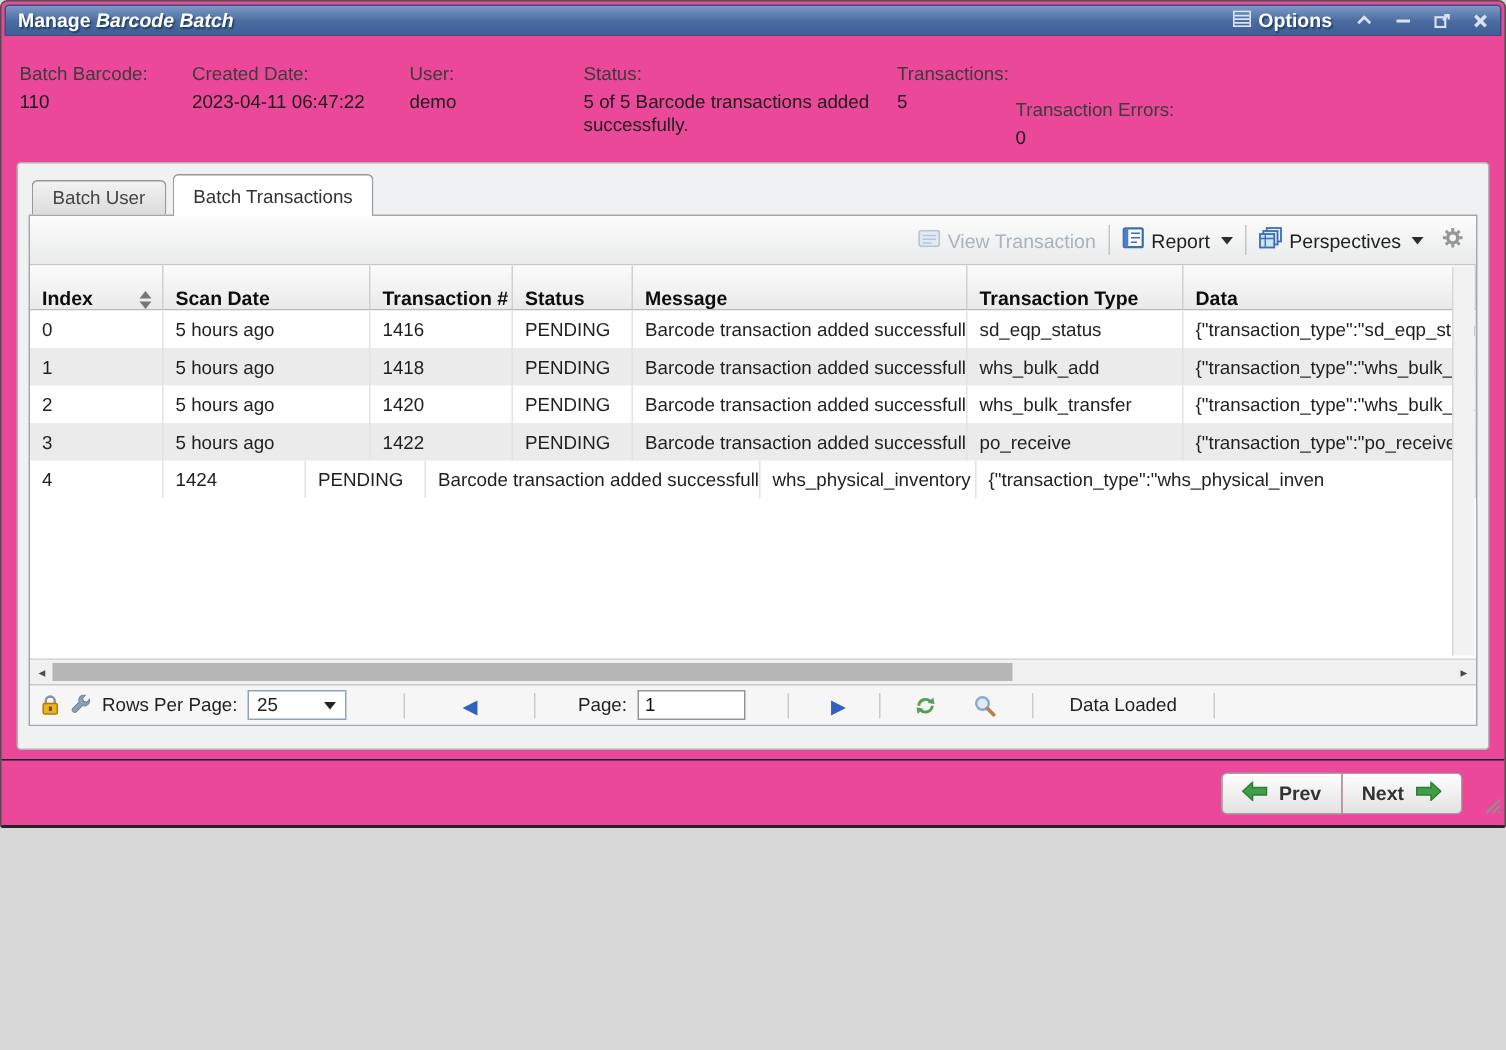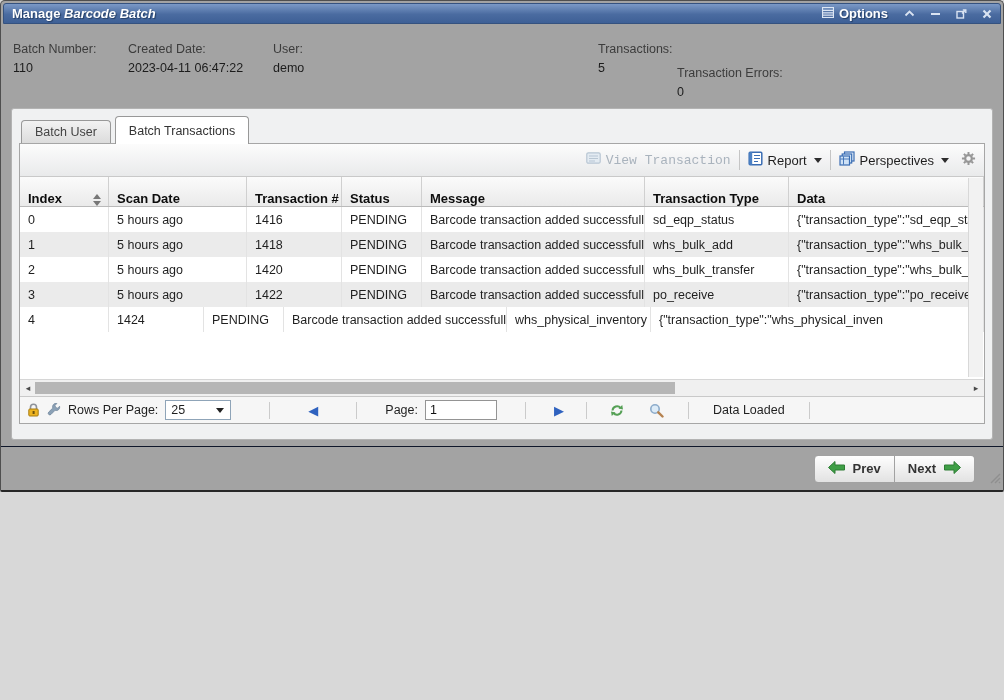--- a/index.html
+++ b/index.html
@@ -1,19 +1,19 @@
 <!DOCTYPE html>
 <html><head>
 <meta charset="utf-8">
 <style>
   html,body{margin:0;padding:0;background:#d8d8d8;}
   *{box-sizing:border-box;}
   .window{
-    position:relative;width:1004px;height:492px;
-    background:#a3a3a3;border:1px solid #4f4f4f;border-bottom:2px solid #262626;
+    position:relative;width:1004px;height:552px;
+    background:#ec4899;border:1px solid #4f4f4f;border-bottom:2px solid #262626;
     border-radius:5px 5px 2px 2px;overflow:hidden;
     font-family:"Liberation Sans",sans-serif;
   }
   
   .titlebar{
     position:absolute;top:2px;left:2px;right:2px;height:21px;
     background:linear-gradient(#7b99c6,#4a6ba0 55%,#3e6096);
     border:1px solid #35527f;border-radius:3px 3px 0 0;
     display:flex;align-items:center;
   }
@@ -46,21 +46,21 @@
   .tab.active{height:28px;background:#fff;position:relative;z-index:4;
     margin-bottom:-1px;}
   
   .gridpanel{position:absolute;top:34px;left:7px;right:7px;bottom:15px;
     border:1px solid #a6a6a6;background:#fff;display:flex;flex-direction:column;}
   .toolbar{height:33px;background:linear-gradient(#fcfcfc,#e9eaeb);
     border-bottom:1px solid #c9c9c9;display:flex;align-items:center;
     justify-content:flex-end;padding:0 8px;gap:8px;flex:0 0 auto;}
   .tb-btn{display:flex;align-items:center;gap:5px;font-size:13px;color:#1e1e1e;
     cursor:pointer;white-space:nowrap;}
-  .tb-btn.disabled{color:#a9b3bd;cursor:default;font-family:Liberation Mono, monospace;}
+  .tb-btn.disabled{color:#a9b3bd;cursor:default;}
   .caret{width:0;height:0;border-left:4px solid transparent;
     border-right:4px solid transparent;border-top:5px solid #2d2d2d;margin-left:2px;}
   .tb-sep{width:1px;height:20px;background:#c5c5c5;}
   
   .grid-header{display:flex;height:30px;background:linear-gradient(#fbfbfb,#eaeaea);
     border-bottom:1px solid #bababa;font-weight:bold;font-size:13px;color:#0d0d0d;
     flex:0 0 auto;}
   .hcell{border-right:1px solid #d0d0d0;padding-left:8px;display:flex;
     align-items:flex-end;cursor:pointer;overflow:hidden;white-space:nowrap;}
   .c0{width:89px;flex:0 0 89px;} .c1{width:138px;flex:0 0 138px;}
@@ -155,30 +155,34 @@
               <line x1="1.5" y1="1.5" x2="8.5" y2="8.5" stroke="#d9e3f2" stroke-width="2.2"></line>
               <line x1="8.5" y1="1.5" x2="1.5" y2="8.5" stroke="#d9e3f2" stroke-width="2.2"></line>
             </svg>
         </span>
       </div>
     </div>
   </div>
 
   <div class="summary">
     <div class="sum-field sum-0">
-      <div class="sum-label">Batch Number:</div>
+      <div class="sum-label">Batch Barcode:</div>
       <div class="sum-value">110</div>
     </div>
     <div class="sum-field sum-1">
       <div class="sum-label">Created Date:</div>
       <div class="sum-value">2023-04-11 06:47:22</div>
     </div>
     <div class="sum-field sum-2">
       <div class="sum-label">User:</div>
       <div class="sum-value">demo</div>
+    </div>
+    <div class="sum-field sum-3">
+      <div class="sum-label">Status:</div>
+      <div class="sum-value">5 of 5 Barcode transactions added successfully.</div>
     </div>
     <div class="sum-field sum-4">
       <div class="sum-label">Transactions:</div>
       <div class="sum-value">5</div>
     </div>
     <div class="sum-field sum-5">
       <div class="sum-label">Transaction Errors:</div>
       <div class="sum-value">0</div>
     </div>
   </div>

